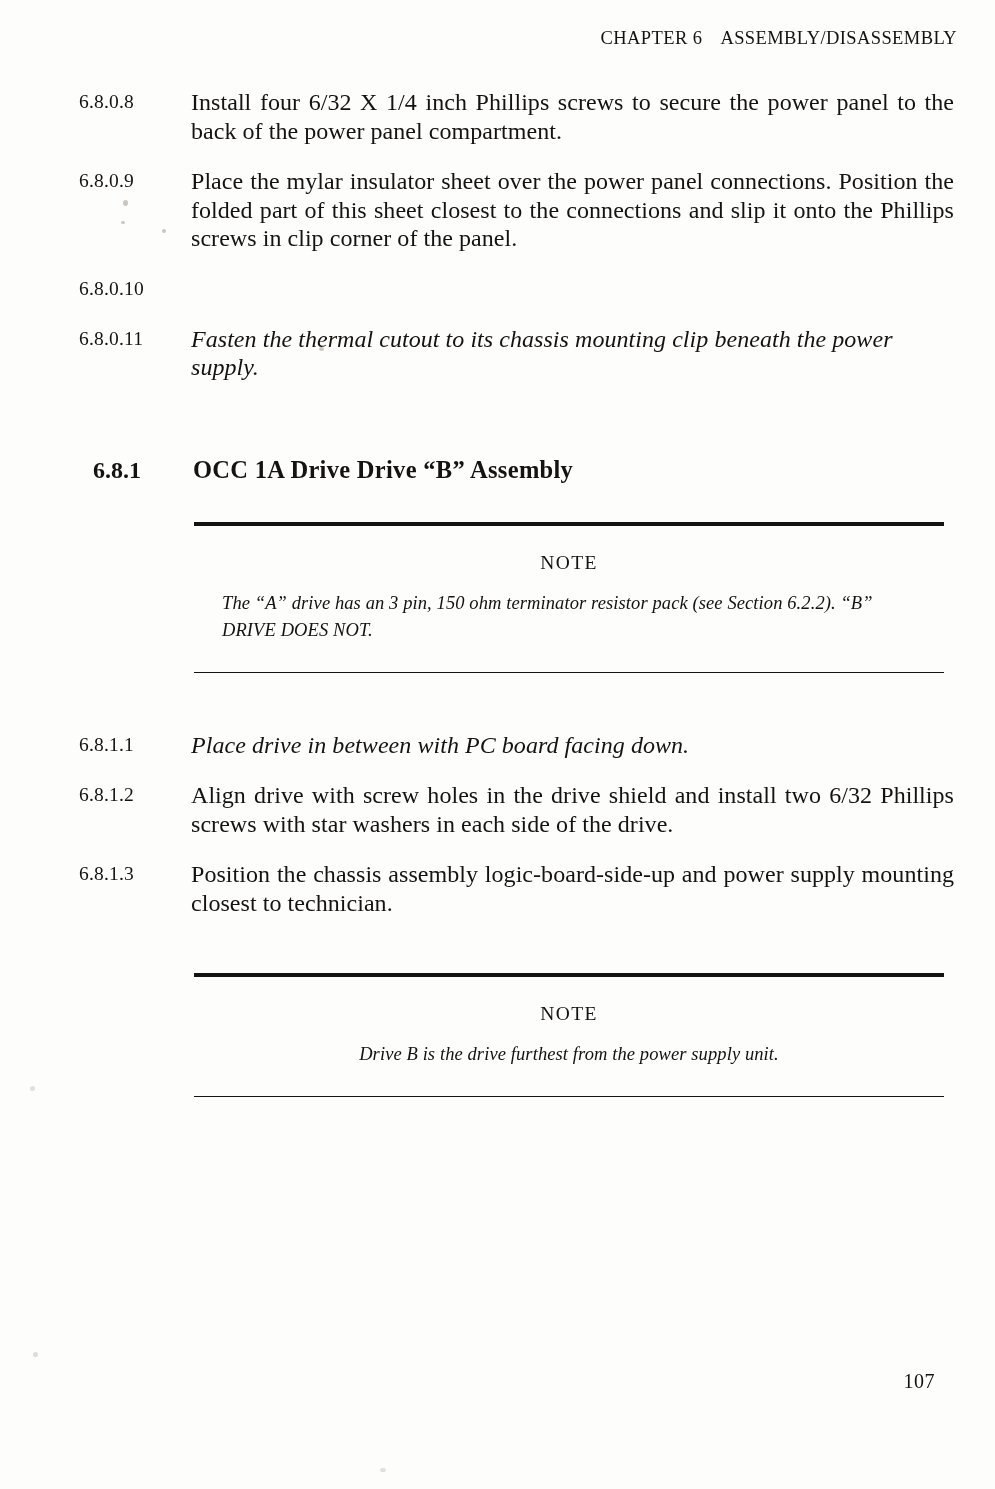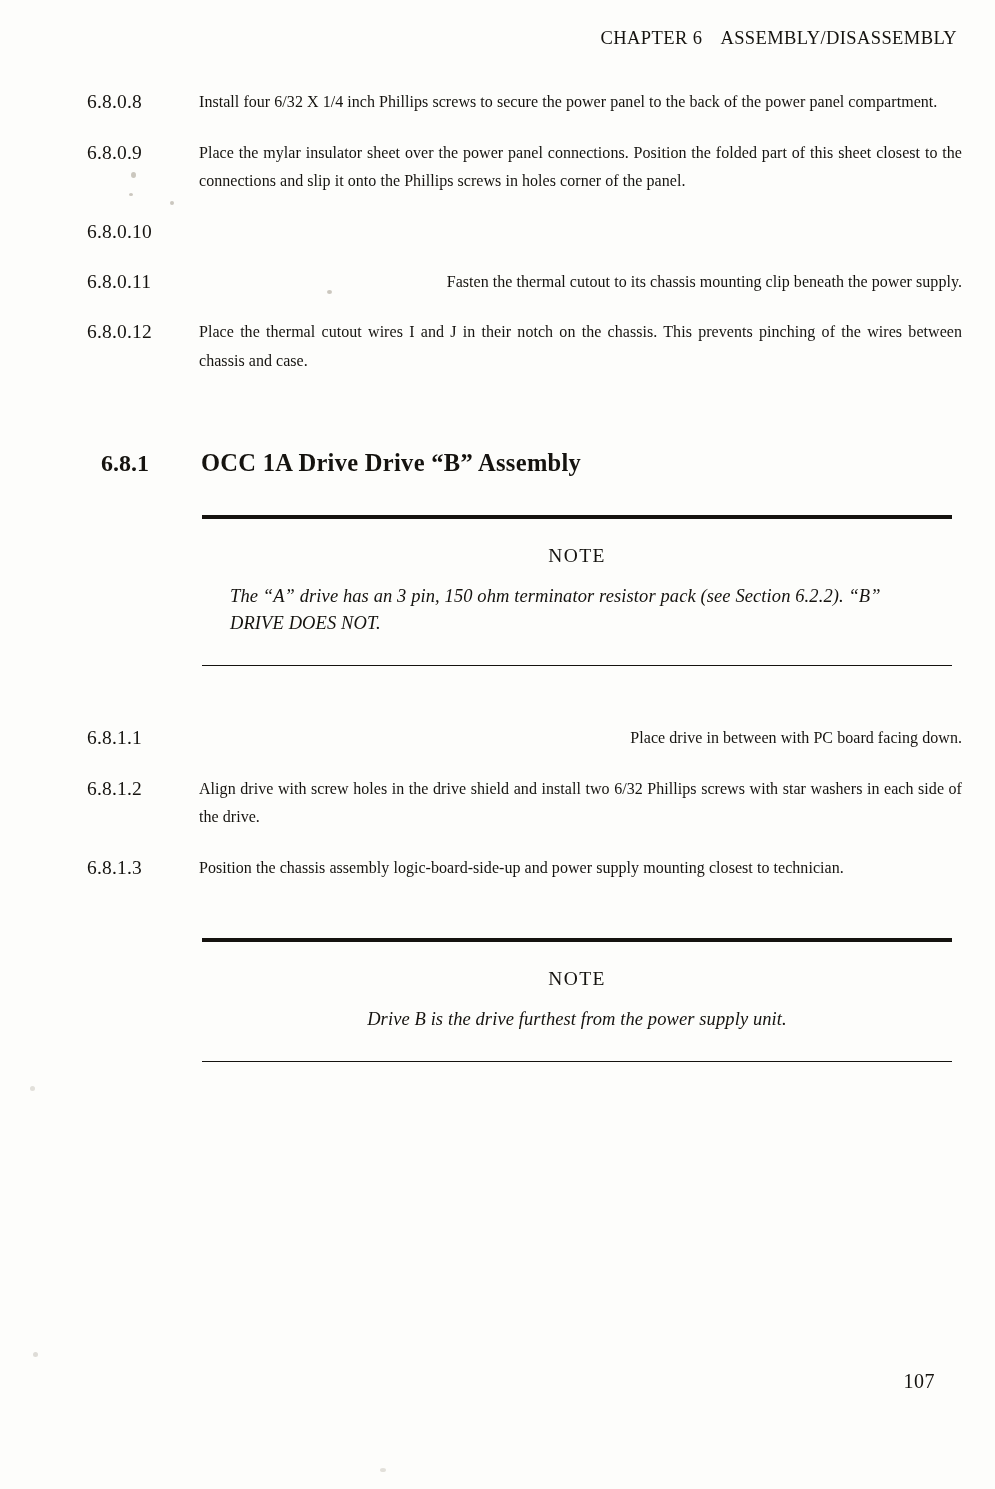--- a/index.html
+++ b/index.html
@@ -28,47 +28,47 @@
     letter-spacing: 0.4px;
     white-space: nowrap;
   }
   .running-head .chap {
     margin-right: 18px;
   }
 
   
   .content {
     position: absolute;
-    left: 87px;
+    left: 79px;
     top: 88px;
     width: 875px;
   }
 
   .step {
     display: flex;
     align-items: flex-start;
     margin-bottom: 22px;
   }
   .step-num {
     width: 112px;
     flex: 0 0 112px;
     font-size: 19.5px;
     line-height: 28px;
     text-align: left;
     letter-spacing: 0.2px;
   }
   .step-body {
     flex: 1 1 auto;
-    font-size: 16px;
+    font-size: 24px;
     line-height: 28.5px;
     text-align: justify;
     letter-spacing: 0.05px;
     hyphens: manual;
   }
-  .step-body.ragged { text-align: right; }
+  .step-body.ragged { text-align: left; font-style: italic; }
 
   
   .speck {
     position: absolute;
     background: #b9b4aa;
     opacity: 0.75;
     border-radius: 50%;
   }
 
   
@@ -151,40 +151,36 @@
 
   <div class="content">
 
     <div class="step">
       <div class="step-num">6.8.0.8</div>
       <div class="step-body">Install four 6/32 X 1/4 inch Phillips screws to secure the power panel to the back of the power panel compartment.</div>
     </div>
 
     <div class="step" style="position:relative;">
       <div class="step-num">6.8.0.9</div>
-      <div class="step-body">Place the mylar insulator sheet over the power panel connections. Position the folded part of this sheet closest to the connections and slip it onto the Phillips screws in holes corner of the panel.</div>
+      <div class="step-body">Place the mylar insulator sheet over the power panel connections. Position the folded part of this sheet closest to the connections and slip it onto the Phillips screws in clip corner of the panel.</div>
       <span class="speck" style="left:44px; top:33px; width:5px; height:6px;"></span>
       <span class="speck" style="left:42px; top:54px; width:4px; height:3px;"></span>
       <span class="speck" style="left:83px; top:62px; width:4px; height:4px;"></span>
     </div>
 
     <div class="step">
       <div class="step-num">6.8.0.10</div>
     </div>
 
     <div class="step" style="position:relative;">
       <div class="step-num">6.8.0.11</div>
       <div class="step-body ragged">Fasten the thermal cutout to its chassis mounting clip beneath the power supply.</div>
       <span class="speck" style="left:240px; top:22px; width:5px; height:4px;"></span>
     </div>
 
-    <div class="step">
-      <div class="step-num">6.8.0.12</div>
-      <div class="step-body">Place the thermal cutout wires I and J in their notch on the chassis. This prevents pinching of the wires between chassis and case.</div>
-    </div>
 
     <div class="section-head">
       <div class="num">6.8.1</div>
       <div class="title">OCC 1A Drive Drive “B” Assembly</div>
     </div>
 
     <div class="note">
       <div class="rule-top"></div>
       <div class="note-label">NOTE</div>
       <div class="note-text">The “A” drive has an 3 pin, 150 ohm terminator resistor pack (see Section 6.2.2). “B” DRIVE DOES NOT.</div>

